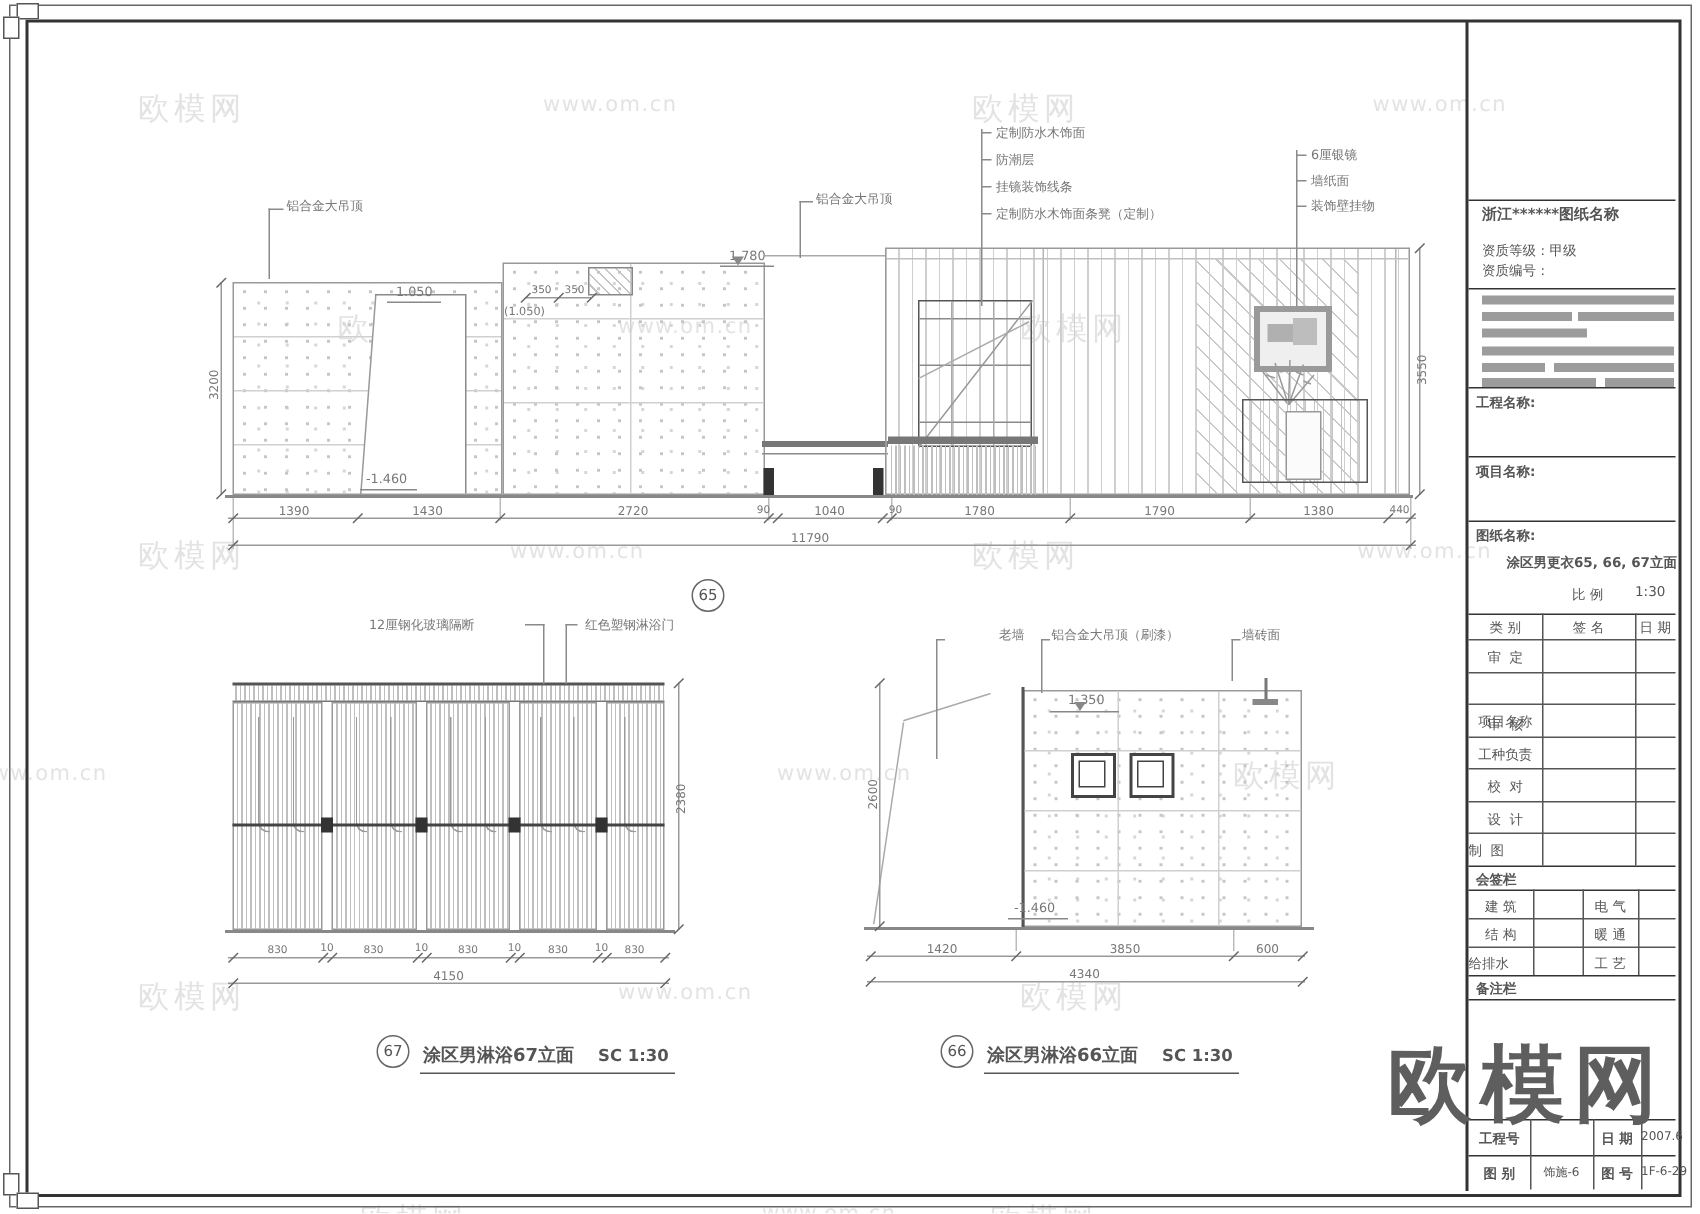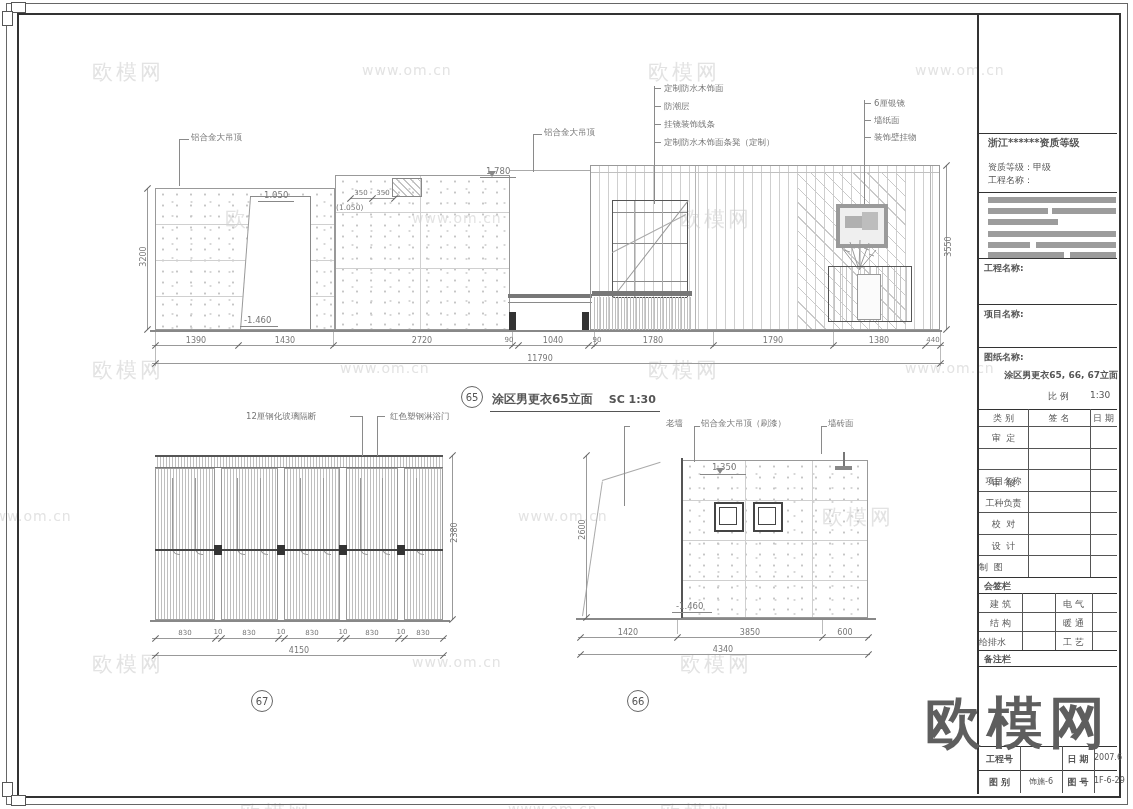--- a/index.html
+++ b/index.html
@@ -199,23 +199,20 @@
   <span class="dimtxt sm" style="left:597px;top:336px">90</span>
   <span class="dimtxt" style="left:653px;top:336px">1780</span>
   <span class="dimtxt" style="left:773px;top:336px">1790</span>
   <span class="dimtxt" style="left:879px;top:336px">1380</span>
   <span class="dimtxt sm" style="left:933px;top:336px">440</span>
   <div class="hline" style="left:152px;top:363px;width:792px;background:#999"></div>
   <div class="ticks"></div>
   <span class="dimtxt" style="left:540px;top:354px">11790</span>
 
   <div class="dwgnum" style="left:461px;top:386px">65</div>
-  <div class="dwgtitle" style="left:490px;top:388px">
-    <span class="t">涂区男更衣65立面</span><span class="s">SC 1:30</span>
-  </div>
 
   <div class="abs tx-fine" style="left:155px;top:455px;width:288px;height:13px;border-top:2px solid #555;border-bottom:1px solid #777;box-sizing:border-box"></div>
   <div class="box tx-fine" style="left:155px;top:468px;width:60px;height:152px"></div>
   <div class="box tx-fine" style="left:221px;top:468px;width:57px;height:152px"></div>
   <div class="box tx-fine" style="left:284px;top:468px;width:56px;height:152px"></div>
   <div class="box tx-fine" style="left:346px;top:468px;width:52px;height:152px"></div>
   <div class="box tx-fine" style="left:404px;top:468px;width:39px;height:152px"></div>
   <div class="hook" style="left:172px;top:478px"></div>
   <div class="hook" style="left:195px;top:478px"></div>
   <div class="hook" style="left:237px;top:478px"></div>
@@ -252,20 +249,23 @@
   <span class="dimtxt sm" style="left:312px;top:629px">830</span>
   <span class="dimtxt sm" style="left:343px;top:628px">10</span>
   <span class="dimtxt sm" style="left:372px;top:629px">830</span>
   <span class="dimtxt sm" style="left:401px;top:628px">10</span>
   <span class="dimtxt sm" style="left:423px;top:629px">830</span>
   <div class="hline" style="left:152px;top:655px;width:294px;background:#999"></div>
   <div class="ticks"></div>
   <span class="dimtxt" style="left:299px;top:646px">4150</span>
 
   <div class="dwgnum" style="left:251px;top:690px">67</div>
+  <div class="dwgtitle" style="left:280px;top:692px">
+    <span class="t">涂区男淋浴67立面</span><span class="s">SC 1:30</span>
+  </div>
 
   <div class="abs" style="left:582px;top:480px;width:1px;height:136px;background:#aaa;transform-origin:0 100%;transform:rotate(8.4deg)"></div>
   <div class="abs" style="left:602px;top:480px;width:61px;height:1px;background:#aaa;transform-origin:0 0;transform:rotate(-17.3deg)"></div>
   <div class="box tx-stone" style="left:682px;top:460px;width:186px;height:158px"></div>
   <div class="abs" style="left:681px;top:458px;width:2px;height:160px;background:#555"></div>
   <div class="hline" style="left:683px;top:500px;width:184px;background:#cfcfcf"></div>
   <div class="hline" style="left:683px;top:540px;width:184px;background:#cfcfcf"></div>
   <div class="hline" style="left:683px;top:580px;width:184px;background:#cfcfcf"></div>
   <div class="vline" style="left:745px;top:461px;height:156px;background:#cfcfcf"></div>
   <div class="vline" style="left:812px;top:461px;height:156px;background:#cfcfcf"></div>
@@ -302,20 +302,23 @@
   <div class="hline" style="left:578px;top:637px;width:292px;background:#999"></div>
   <div class="ticks"></div>
   <span class="dimtxt" style="left:628px;top:628px">1420</span>
   <span class="dimtxt" style="left:750px;top:628px">3850</span>
   <span class="dimtxt" style="left:845px;top:628px">600</span>
   <div class="hline" style="left:578px;top:654px;width:292px;background:#999"></div>
   <div class="ticks"></div>
   <span class="dimtxt" style="left:723px;top:645px">4340</span>
 
   <div class="dwgnum" style="left:627px;top:690px">66</div>
+  <div class="dwgtitle" style="left:656px;top:692px">
+    <span class="t">涂区男淋浴66立面</span><span class="s">SC 1:30</span>
+  </div>
 
   <div class="abs" style="left:977px;top:14px;width:2px;height:780px;background:#333"></div>
 
   <div class="hline blockline" style="left:979px;top:133px;width:138px"></div>
   <div class="hline blockline" style="left:979px;top:192px;width:138px"></div>
   <div class="hline blockline" style="left:979px;top:258px;width:138px"></div>
   <div class="hline blockline" style="left:979px;top:304px;width:138px"></div>
   <div class="hline blockline" style="left:979px;top:347px;width:138px"></div>
   <div class="hline blockline" style="left:979px;top:409px;width:138px"></div>
   <div class="hline" style="left:979px;top:426px;width:138px;background:#555"></div>
@@ -336,23 +339,23 @@
 
   <div class="vline" style="left:1028px;top:409px;height:168px;background:#555"></div>
   <div class="vline" style="left:1090px;top:409px;height:168px;background:#555"></div>
   <div class="vline" style="left:1022px;top:593px;height:57px;background:#555"></div>
   <div class="vline" style="left:1055px;top:593px;height:57px;background:#555"></div>
   <div class="vline" style="left:1092px;top:593px;height:57px;background:#555"></div>
   <div class="vline" style="left:1020px;top:746px;height:47px;background:#555"></div>
   <div class="vline" style="left:1062px;top:746px;height:47px;background:#555"></div>
   <div class="vline" style="left:1094px;top:746px;height:47px;background:#555"></div>
 
-  <span class="tb-label" style="left:988px;top:136px;font-size:10px;font-weight:bold">浙江******资质等级</span>
+  <span class="tb-label" style="left:988px;top:136px;font-size:10px;font-weight:bold">浙江******图纸名称</span>
   <span class="tb-label" style="left:988px;top:161px">资质等级：甲级</span>
-  <span class="tb-label" style="left:988px;top:174px">工程名称：</span>
+  <span class="tb-label" style="left:988px;top:174px">资质编号：</span>
 
   <div class="bar" style="left:988px;top:197px;width:128px"></div>
   <div class="bar" style="left:988px;top:208px;width:60px"></div>
   <div class="bar" style="left:1052px;top:208px;width:64px"></div>
   <div class="bar" style="left:988px;top:219px;width:70px"></div>
   <div class="bar" style="left:988px;top:231px;width:128px"></div>
   <div class="bar" style="left:988px;top:242px;width:42px"></div>
   <div class="bar" style="left:1036px;top:242px;width:80px"></div>
   <div class="bar" style="left:988px;top:252px;width:76px"></div>
   <div class="bar" style="left:1070px;top:252px;width:46px"></div>

